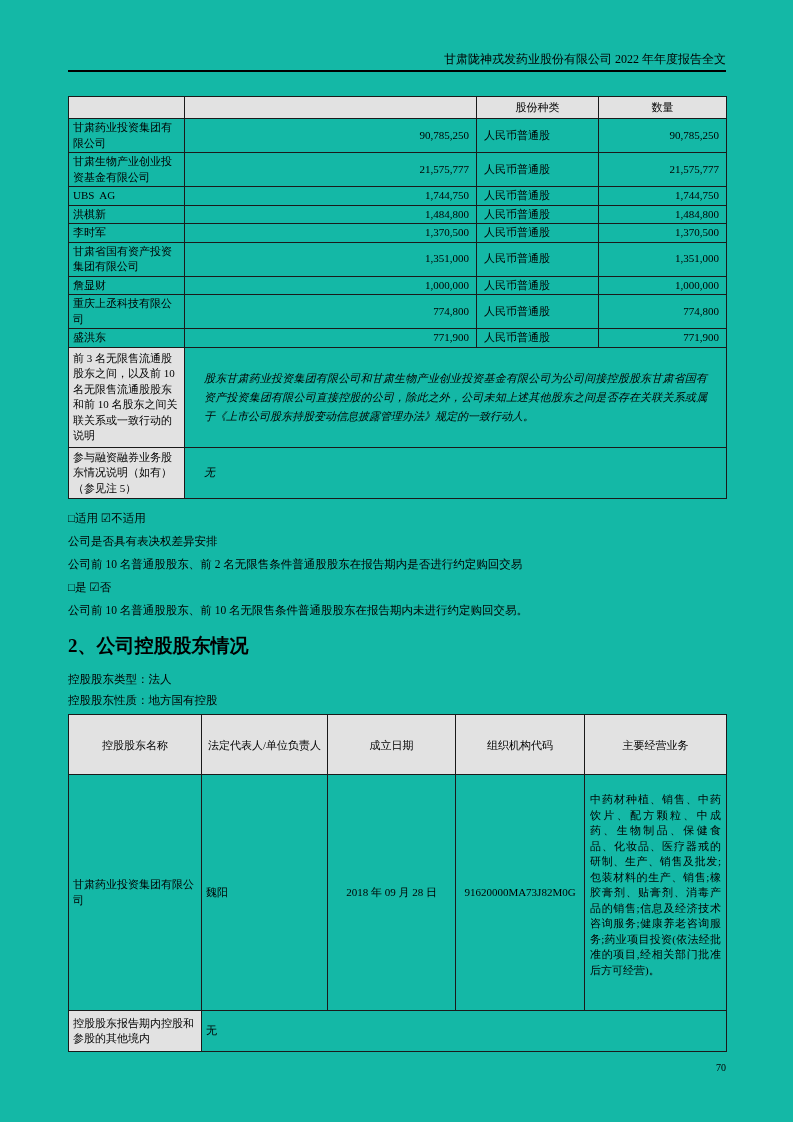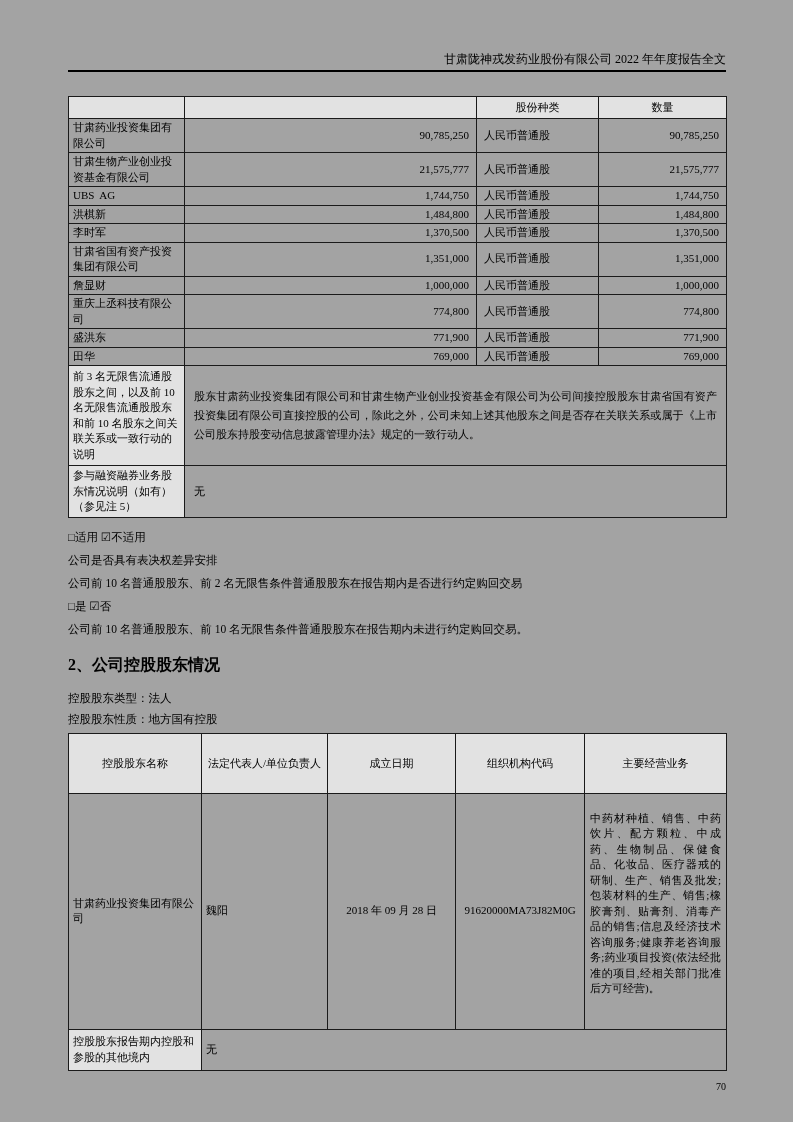--- a/index.html
+++ b/index.html
@@ -1,19 +1,19 @@
 <!DOCTYPE html>
 <html><head>
 <meta charset="utf-8">
 <style>
   html,body { margin:0; padding:0; background:#ffffff; }
   .page {
     position:relative;
     width:793px; height:1122px;
-    background:#a3a3a3;
+    background:#14b8a6;
     color:#000000;
     font-family:"Liberation Serif","DejaVu Serif",serif;
     overflow:hidden;
     box-sizing:border-box;
   }
   .doc-header {
     margin:0 67px 0 68px;
     padding-top:52px;
     padding-bottom:4px;
     border-bottom:2px solid #000;
@@ -26,28 +26,28 @@
   table { border-collapse:collapse; table-layout:fixed; width:658px; font-size:11px; }
   td { border:1px solid #1a1a1a; padding:1px 4px; vertical-align:middle; line-height:15.5px; overflow:hidden; word-break:break-all; }
   .shade { background:#e2e2e2; }
   .center { text-align:center; }
 
   .t1 { margin-top:24px; }
   .t1 .num { text-align:right; padding-right:7px; }
   .t1 .stype { padding-left:7px; }
   .t1 .name-cell { white-space:pre-wrap; }
   .t1 .note-label { padding:2px 4px; }
-  .t1 .note-val { padding:4px 9px; line-height:19px; text-align:justify; }
+  .t1 .note-val { padding:4px 19px; line-height:19px; text-align:justify;font-style:italic; }
   tr.h22{height:22px} tr.h33{height:33px} tr.h17{height:17px}
   tr.h100{height:100px} tr.h50{height:50px}
 
   .stmts { margin-top:12px; font-size:11.5px; }
   .stmts p { margin:0 0 8px 0; line-height:15px; white-space:pre-wrap; }
 
-  .sec-title { font-size:16px; font-weight:bold; margin:20px 0 18px 0; line-height:16px; }
+  .sec-title { font-size:19px; font-weight:bold; margin:20px 0 18px 0; line-height:16px; }
   .sec-line { font-size:11.5px; margin:0 0 7px 0; line-height:14px; }
 
   .t2 { margin-top:6px; }
   tr.h42{height:60px} tr.h236{height:236px} tr.h41{height:41px}
   .t2 .head-cell { line-height:16px; }
   .t2 .business { vertical-align:top; padding:17px 5px; line-height:15.5px; text-align:justify; }
 
   .pageno { text-align:right; font-size:10px; margin-top:10px; }
 </style>
 </head>
@@ -122,26 +122,20 @@
         <td class="num">774,800</td>
         <td class="stype">人民币普通股</td>
         <td class="num">774,800</td>
       </tr>
       <tr class="h17">
         <td class="name-cell">盛洪东</td>
         <td class="num">771,900</td>
         <td class="stype">人民币普通股</td>
         <td class="num">771,900</td>
       </tr>
-      <tr class="h17">
-        <td class="name-cell">田华</td>
-        <td class="num">769,000</td>
-        <td class="stype">人民币普通股</td>
-        <td class="num">769,000</td>
-      </tr>
       <tr class="h100">
         <td class="shade note-label">前 3 名无限售流通股股东之间，以及前 10 名无限售流通股股东和前 10 名股东之间关联关系或一致行动的说明</td>
         <td colspan="3" class="note-val">股东甘肃药业投资集团有限公司和甘肃生物产业创业投资基金有限公司为公司间接控股股东甘肃省国有资产投资集团有限公司直接控股的公司，除此之外，公司未知上述其他股东之间是否存在关联关系或属于《上市公司股东持股变动信息披露管理办法》规定的一致行动人。</td>
       </tr>
       <tr class="h50">
         <td class="shade note-label">参与融资融券业务股东情况说明（如有）（参见注 5）</td>
         <td colspan="3" class="note-val">无</td>
       </tr>
     </tbody>
       </table>

